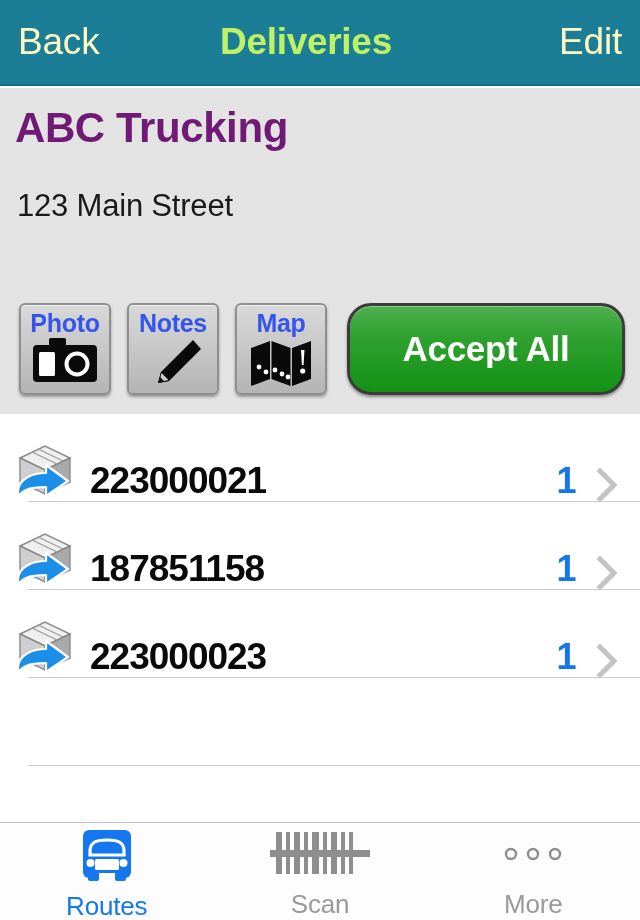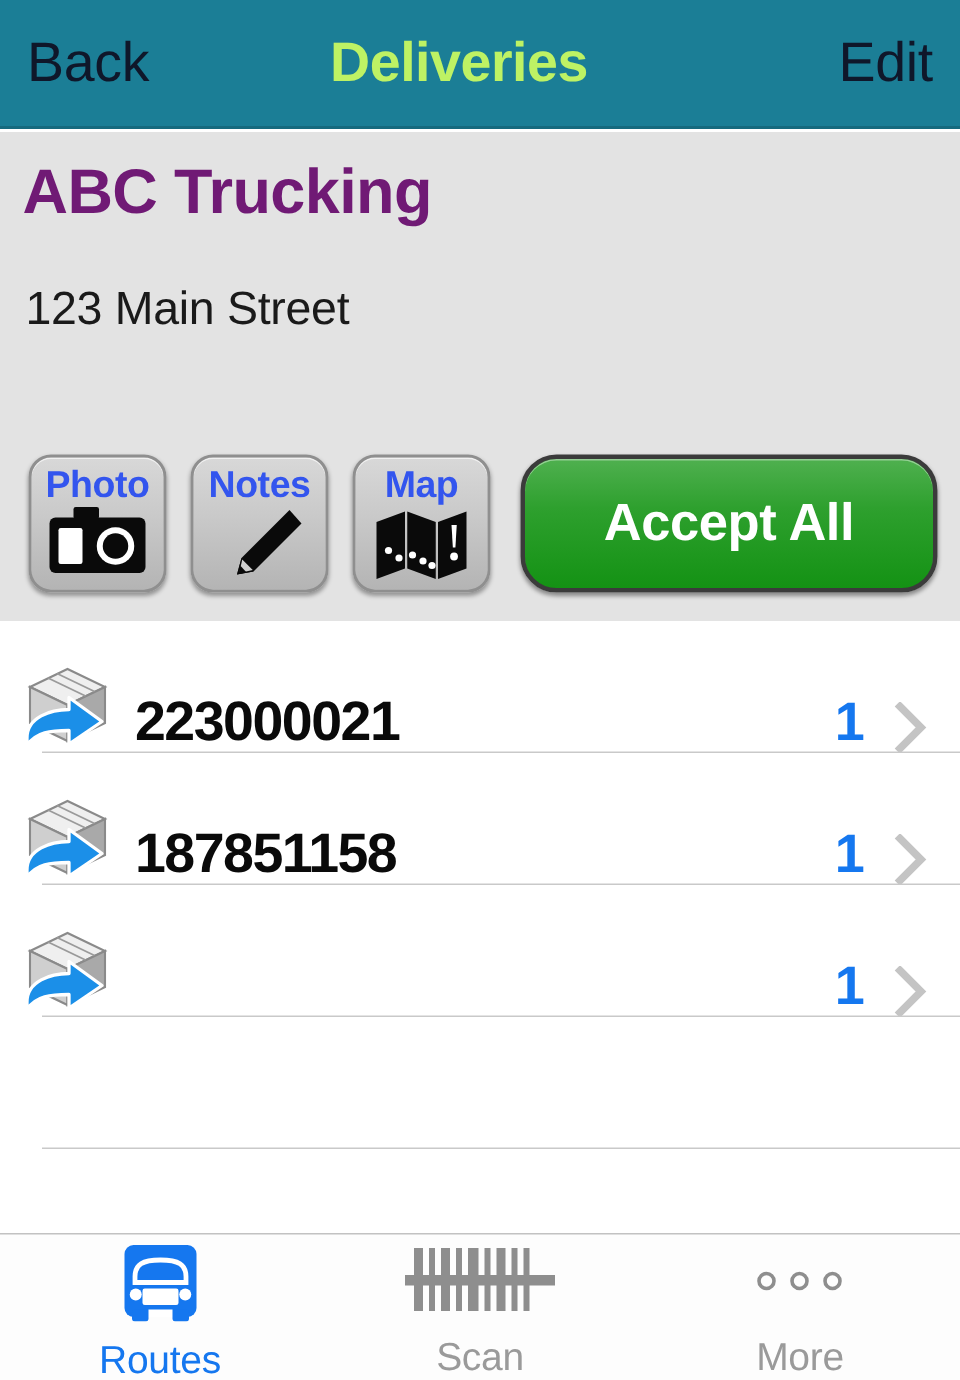--- a/index.html
+++ b/index.html
@@ -13,21 +13,21 @@
 
   
   .navbar {
     position:absolute; top:0; left:0; width:640px; height:86px;
     background:#1b7e96;
     border-bottom:2px solid #166a7e;
     display:flex; align-items:center; justify-content:space-between;
     padding:0 18px;
   }
   .nav-btn {
-    color:#0f172a; font-size:37px; font-weight:400;
+    color:#fef9c3; font-size:37px; font-weight:400;
     letter-spacing:-0.2px; white-space:nowrap; cursor:pointer;
   }
   .nav-title {
     position:absolute; left:0; width:612px; text-align:center;
     color:#bef264; font-size:37px; font-weight:bold; letter-spacing:-0.3px;
     pointer-events:none;
   }
 
   
   .info-panel {
@@ -44,21 +44,21 @@
   }
   .addr1 { top:100px; }
   .addr2 { top:137px; }
 
   
   .actions {
     position:absolute; top:215px; left:19px;
     display:flex; align-items:flex-start; gap:16px;
   }
   .icon-btn {
-    width:92px; height:92px; border-radius:15px;
+    width:92px; height:92px; border-radius:6px;
     background:linear-gradient(180deg,#d8d8d8 0%,#c9c9c9 45%,#b4b4b4 100%);
     border:2px solid #8f8f8f;
     box-shadow:0 2px 3px rgba(0,0,0,0.35), inset 0 1px 0 rgba(255,255,255,0.65);
     display:flex; flex-direction:column; align-items:center;
     padding-top:5px; cursor:pointer;
   }
   .icon-btn .lbl {
     font-size:25px; font-weight:bold; color:#3355ee;
     letter-spacing:-0.3px; line-height:1.05;
   }
@@ -230,20 +230,21 @@
       <svg class="pkg" viewBox="0 0 66 62">
         <g>
           <path d="M8 18 L33 6 L58 18 L33 30 Z" fill="#efefef" stroke="#8a8a8a" stroke-width="1.4"></path>
           <path d="M8 18 L33 30 L33 54 L8 42 Z" fill="#cfcfcf" stroke="#8a8a8a" stroke-width="1.4"></path>
           <path d="M58 18 L33 30 L33 54 L58 42 Z" fill="#a9a9a9" stroke="#8a8a8a" stroke-width="1.4"></path>
           <path d="M20 12 L45 24" stroke="#9a9a9a" stroke-width="1.2" fill="none"></path>
           <path d="M26 9 L51 21" stroke="#9a9a9a" stroke-width="1.2" fill="none"></path>
         </g>
         <path d="M6 52 C6 38, 22 33, 34 33 L34 25 L56 41 L34 56 L34 47 C22 47, 12 48, 6 57 Z" fill="#1b8fe8" stroke="#ffffff" stroke-width="2.2" stroke-linejoin="round"></path>
       </svg>
+      <span class="code">223000023</span>
       <span class="spacer"></span>
       <span class="count">1</span>
       <svg class="chev" width="22" height="34" viewBox="0 0 22 34">
         <polyline points="4,3 18,17 4,31" fill="none" stroke="#c4c4c4" stroke-width="5" stroke-linecap="square"></polyline>
       </svg>
     </div>
 
     <div class="row-empty"></div>
 
   </div>

